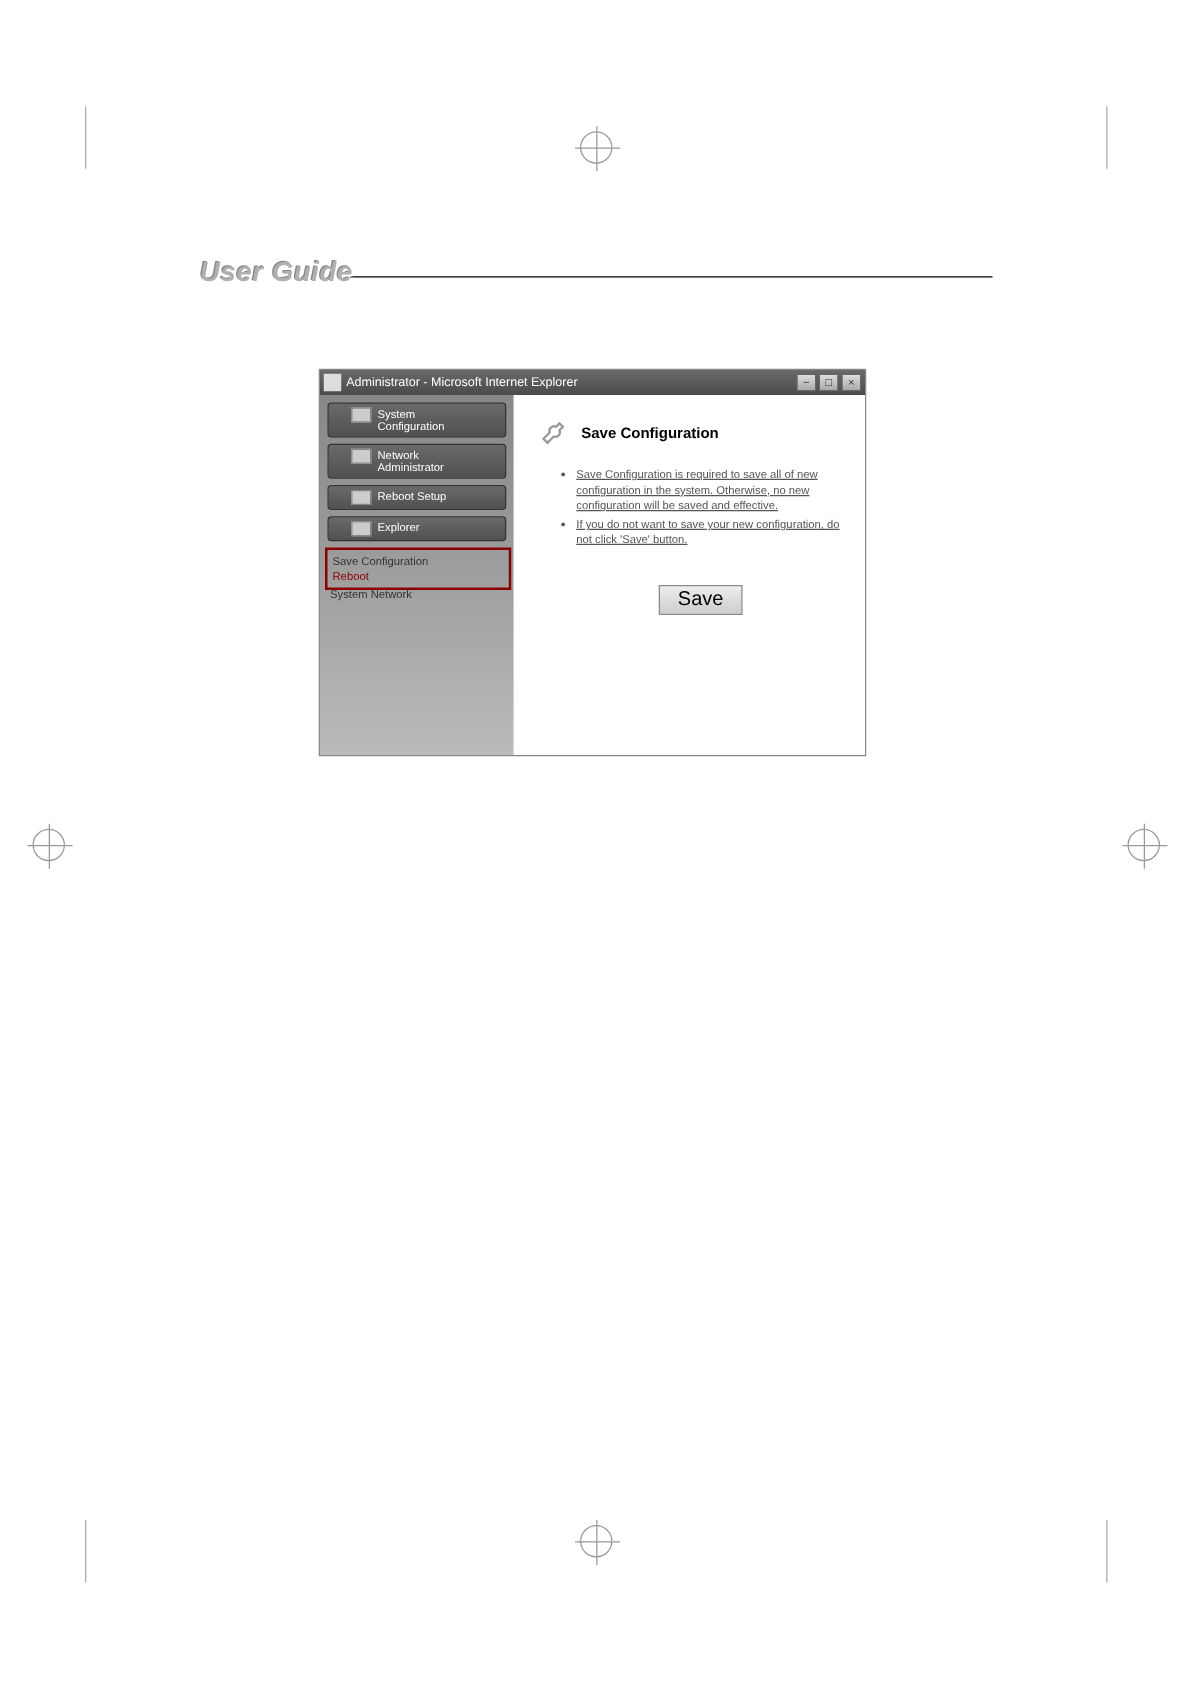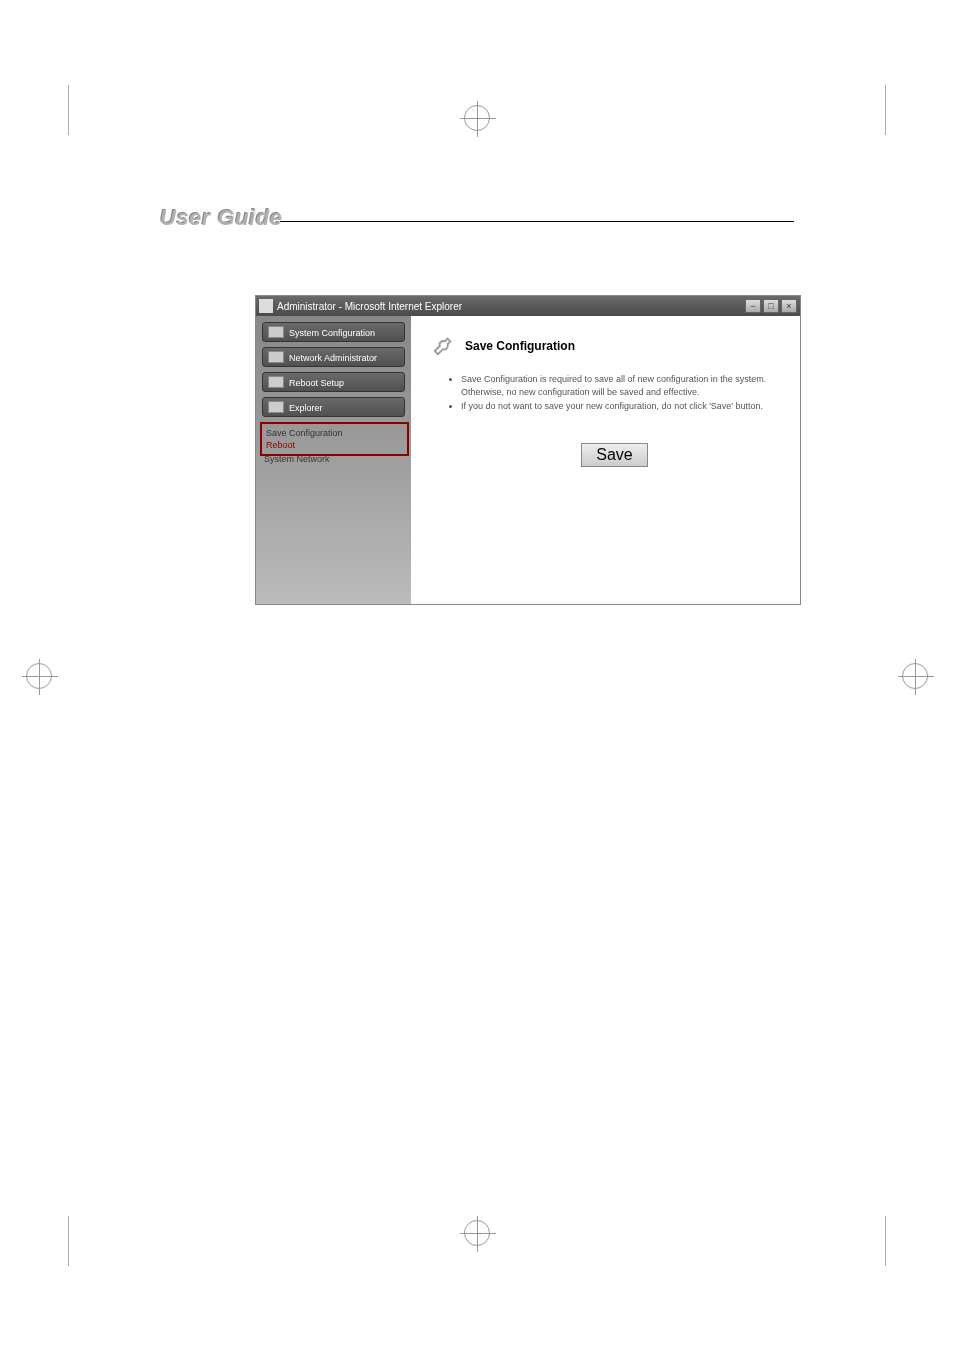--- a/index.html
+++ b/index.html
@@ -66,21 +66,21 @@
       border-top: 1px solid #000;
       margin-top: -10px;
       margin-left: 120px;
     }
     
     
     .browser-window {
       position: absolute;
       top: 295px;
       left: 255px;
-      width: 546px;
+      width: 438px;
       height: 310px;
       border: 1px solid #888;
       background: #fff;
     }
     
     .titlebar {
       height: 20px;
       background: linear-gradient(to bottom, #6a6a6a, #4a4a4a);
       display: flex;
       align-items: center;
@@ -120,24 +120,24 @@
       background: linear-gradient(to bottom, #888 0%, #999 40%, #bbb 100%);
       padding: 6px;
     }
     
     .nav-button {
       background: linear-gradient(to bottom, #6a6a6a, #505050);
       border: 1px solid #333;
       border-radius: 3px;
       color: #fff;
       font-size: 9px;
-      padding: 3px 5px;
+      padding: 3px 18px;
       margin-bottom: 5px;
       display: flex;
-      align-items: flex-end;
+      align-items: flex-start;
       gap: 5px;
       cursor: pointer;
     }
     .nav-icon {
       width: 16px;
       height: 12px;
       background: #ccc;
       border: 1px solid #888;
       flex-shrink: 0;
     }
@@ -185,20 +185,21 @@
       color: #555;
       padding-left: 18px;
     }
     .content-body ul {
       list-style: disc;
       padding-left: 12px;
     }
     .content-body li {
       margin-bottom: 2px;
       line-height: 1.4;
+      text-decoration: underline;
     }
     
     .save-btn-wrap {
       text-align: center;
       margin-top: 30px;
     }
     .save-btn {
       padding: 2px 14px;
       font-size: 16px;
       background: linear-gradient(to bottom, #eee, #ccc);

